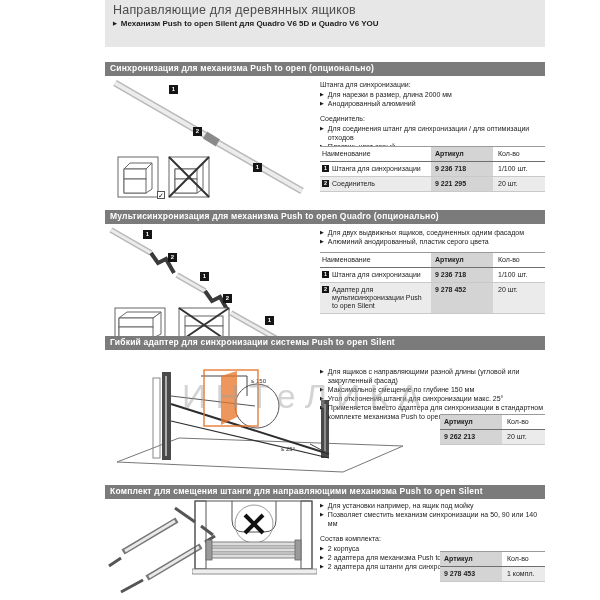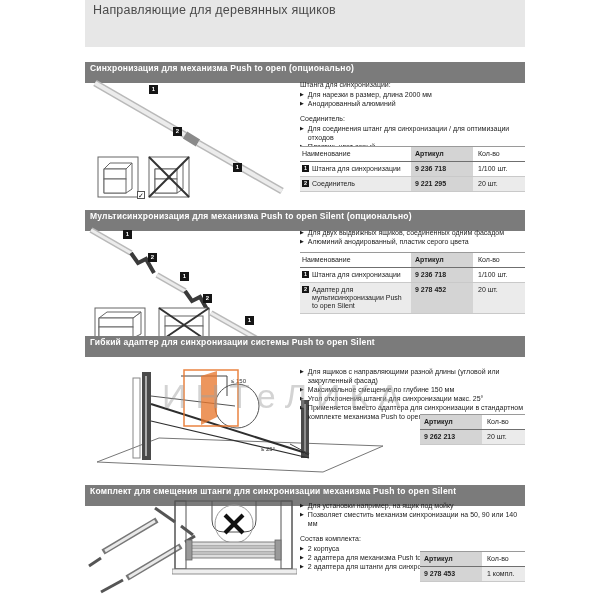--- a/index.html
+++ b/index.html
@@ -1,28 +1,28 @@
 <!DOCTYPE html>
 <html><head>
 <meta charset="utf-8">
 <style>
   * { margin:0; padding:0; box-sizing:border-box; }
   html,body { width:600px; height:600px; background:#fff; overflow:hidden;
               font-family:"Liberation Sans", sans-serif; color:#1c1c1c; }
-  .abs { position:absolute; }
+  .abs { position:absolute;margin-left:20px; }
 
   
   #banner { left:85px; top:0; width:440px; height:47px; background:#e7e7e7; padding:3px 8px 0 8px; }
   #page-title { font-size:12.5px; color:#4a4a4a; letter-spacing:.2px; }
   .hdr-bullet { display:flex; align-items:flex-start; font-size:8px; font-weight:bold; margin-top:2px; line-height:9px; }
 
   .arrow { font-size:5px; line-height:9px; margin-right:4px; color:#1c1c1c; flex:0 0 auto; }
 
   
-  .secbar { left:85px; width:440px; height:21px; background:#7b7b7b; color:#fff;
+  .secbar { left:85px; width:440px; height:14px; background:#7b7b7b; color:#fff;
             font-size:8.5px; font-weight:bold; line-height:13px; padding-left:5px;
             letter-spacing:.2px; white-space:nowrap; overflow:hidden; }
 
   
   .rcol { left:300px; width:228px; font-size:7px; line-height:9px; }
   .subhead { margin-bottom:1px; }
   .b-item { display:flex; align-items:flex-start; }
   .b-item .arrow { line-height:9px; }
   .gap6 { height:6px; }
 
@@ -55,20 +55,24 @@
                     pointer-events:none; white-space:nowrap; }
   #watermark-logo { left:183px; top:369px; z-index:9; pointer-events:none; opacity:.9; }
 
   svg { display:block; }
 </style>
 </head>
 <body>
 
 <div class="abs" id="banner">
   <div id="page-title">Направляющие для деревянных ящиков</div>
+  <div class="hdr-bullet">
+    <span class="arrow">▶</span>
+    <span>Механизм Push to open Silent для Quadro V6 5D и Quadro V6 YOU</span>
+  </div>
 </div>
 
 <div class="abs secbar" style="top:62px">Синхронизация для механизма Push to open (опционально)</div>
 
 <div class="abs" style="left:85px; top:77px; width:210px; height:127px;">
   <svg width="210" height="127" viewBox="0 0 210 127">
     <line x1="10" y1="6" x2="100" y2="58" stroke="#b9b9b9" stroke-width="7"></line>
     <line x1="10" y1="6" x2="100" y2="58" stroke="#ececec" stroke-width="4"></line>
     <line x1="100" y1="58" x2="113" y2="66" stroke="#8a8a8a" stroke-width="8"></line>
     <line x1="113" y1="66" x2="197" y2="114" stroke="#b9b9b9" stroke-width="7"></line>
@@ -136,21 +140,21 @@
   <div class="trow row-alt">
     <div class="c-name">
         <span class="nummark">2</span>
         <span>Соединитель</span>
       </div>
     <div class="c-art">9 221 295</div>
     <div class="c-qty">20 шт.</div>
   </div>
 </div>
 
-<div class="abs secbar" style="top:210px">Мультисинхронизация для механизма Push to open Silent (опционально)</div>
+<div class="abs secbar" style="top:210px">Мультисинхронизация для механизма Push to open Quadro (опционально)</div>
 
 <div class="abs" style="left:85px; top:226px; width:210px; height:118px;">
   <svg width="210" height="118" viewBox="0 0 210 118">
     <line x1="6" y1="4" x2="46" y2="27" stroke="#b9b9b9" stroke-width="6"></line>
     <line x1="6" y1="4" x2="46" y2="27" stroke="#ececec" stroke-width="3"></line>
     <polyline points="46,27 53,37 61,33 69,47" fill="none" stroke="#3a3a3a" stroke-width="4"></polyline>
     <line x1="72" y1="49" x2="100" y2="65" stroke="#b9b9b9" stroke-width="6"></line>
     <line x1="72" y1="49" x2="100" y2="65" stroke="#ececec" stroke-width="3"></line>
     <polyline points="100,65 107,75 115,71 123,85" fill="none" stroke="#3a3a3a" stroke-width="4"></polyline>
     <line x1="126" y1="87" x2="172" y2="113" stroke="#b9b9b9" stroke-width="6"></line>
@@ -268,21 +272,21 @@
 </div>
 
 <div class="abs" id="watermark-logo">
   <svg width="56" height="58" viewBox="0 0 56 58">
     <rect x="1" y="1" width="54" height="56" fill="none" stroke="#e8762c" stroke-width="1.5"></rect>
     <polygon points="18,7 34,2 34,48 18,56" fill="#e8762c" opacity="0.85"></polygon>
   </svg>
 </div>
 <div class="abs" id="watermark-text">ИНТеЛИКА</div>
 
-<div class="abs secbar" style="top:485px">Комплект для смещения штанги для синхронизации механизма Push to open Silent</div>
+<div class="abs secbar" style="top:485px">Комплект для смещения штанги для направляющими механизма Push to open Silent</div>
 
 <div class="abs" style="left:85px; top:500px; width:112px; height:100px;">
   <svg width="112" height="100" viewBox="0 0 112 100">
     <line x1="70" y1="8" x2="90" y2="22" stroke="#555" stroke-width="3"></line>
     <line x1="96" y1="26" x2="108" y2="35" stroke="#555" stroke-width="3"></line>
     <g stroke="#777" stroke-width="6">
       <line x1="18" y1="52" x2="72" y2="20"></line>
       <line x1="42" y1="78" x2="96" y2="46"></line>
     </g>
     <g stroke="#e9e9e9" stroke-width="3">

